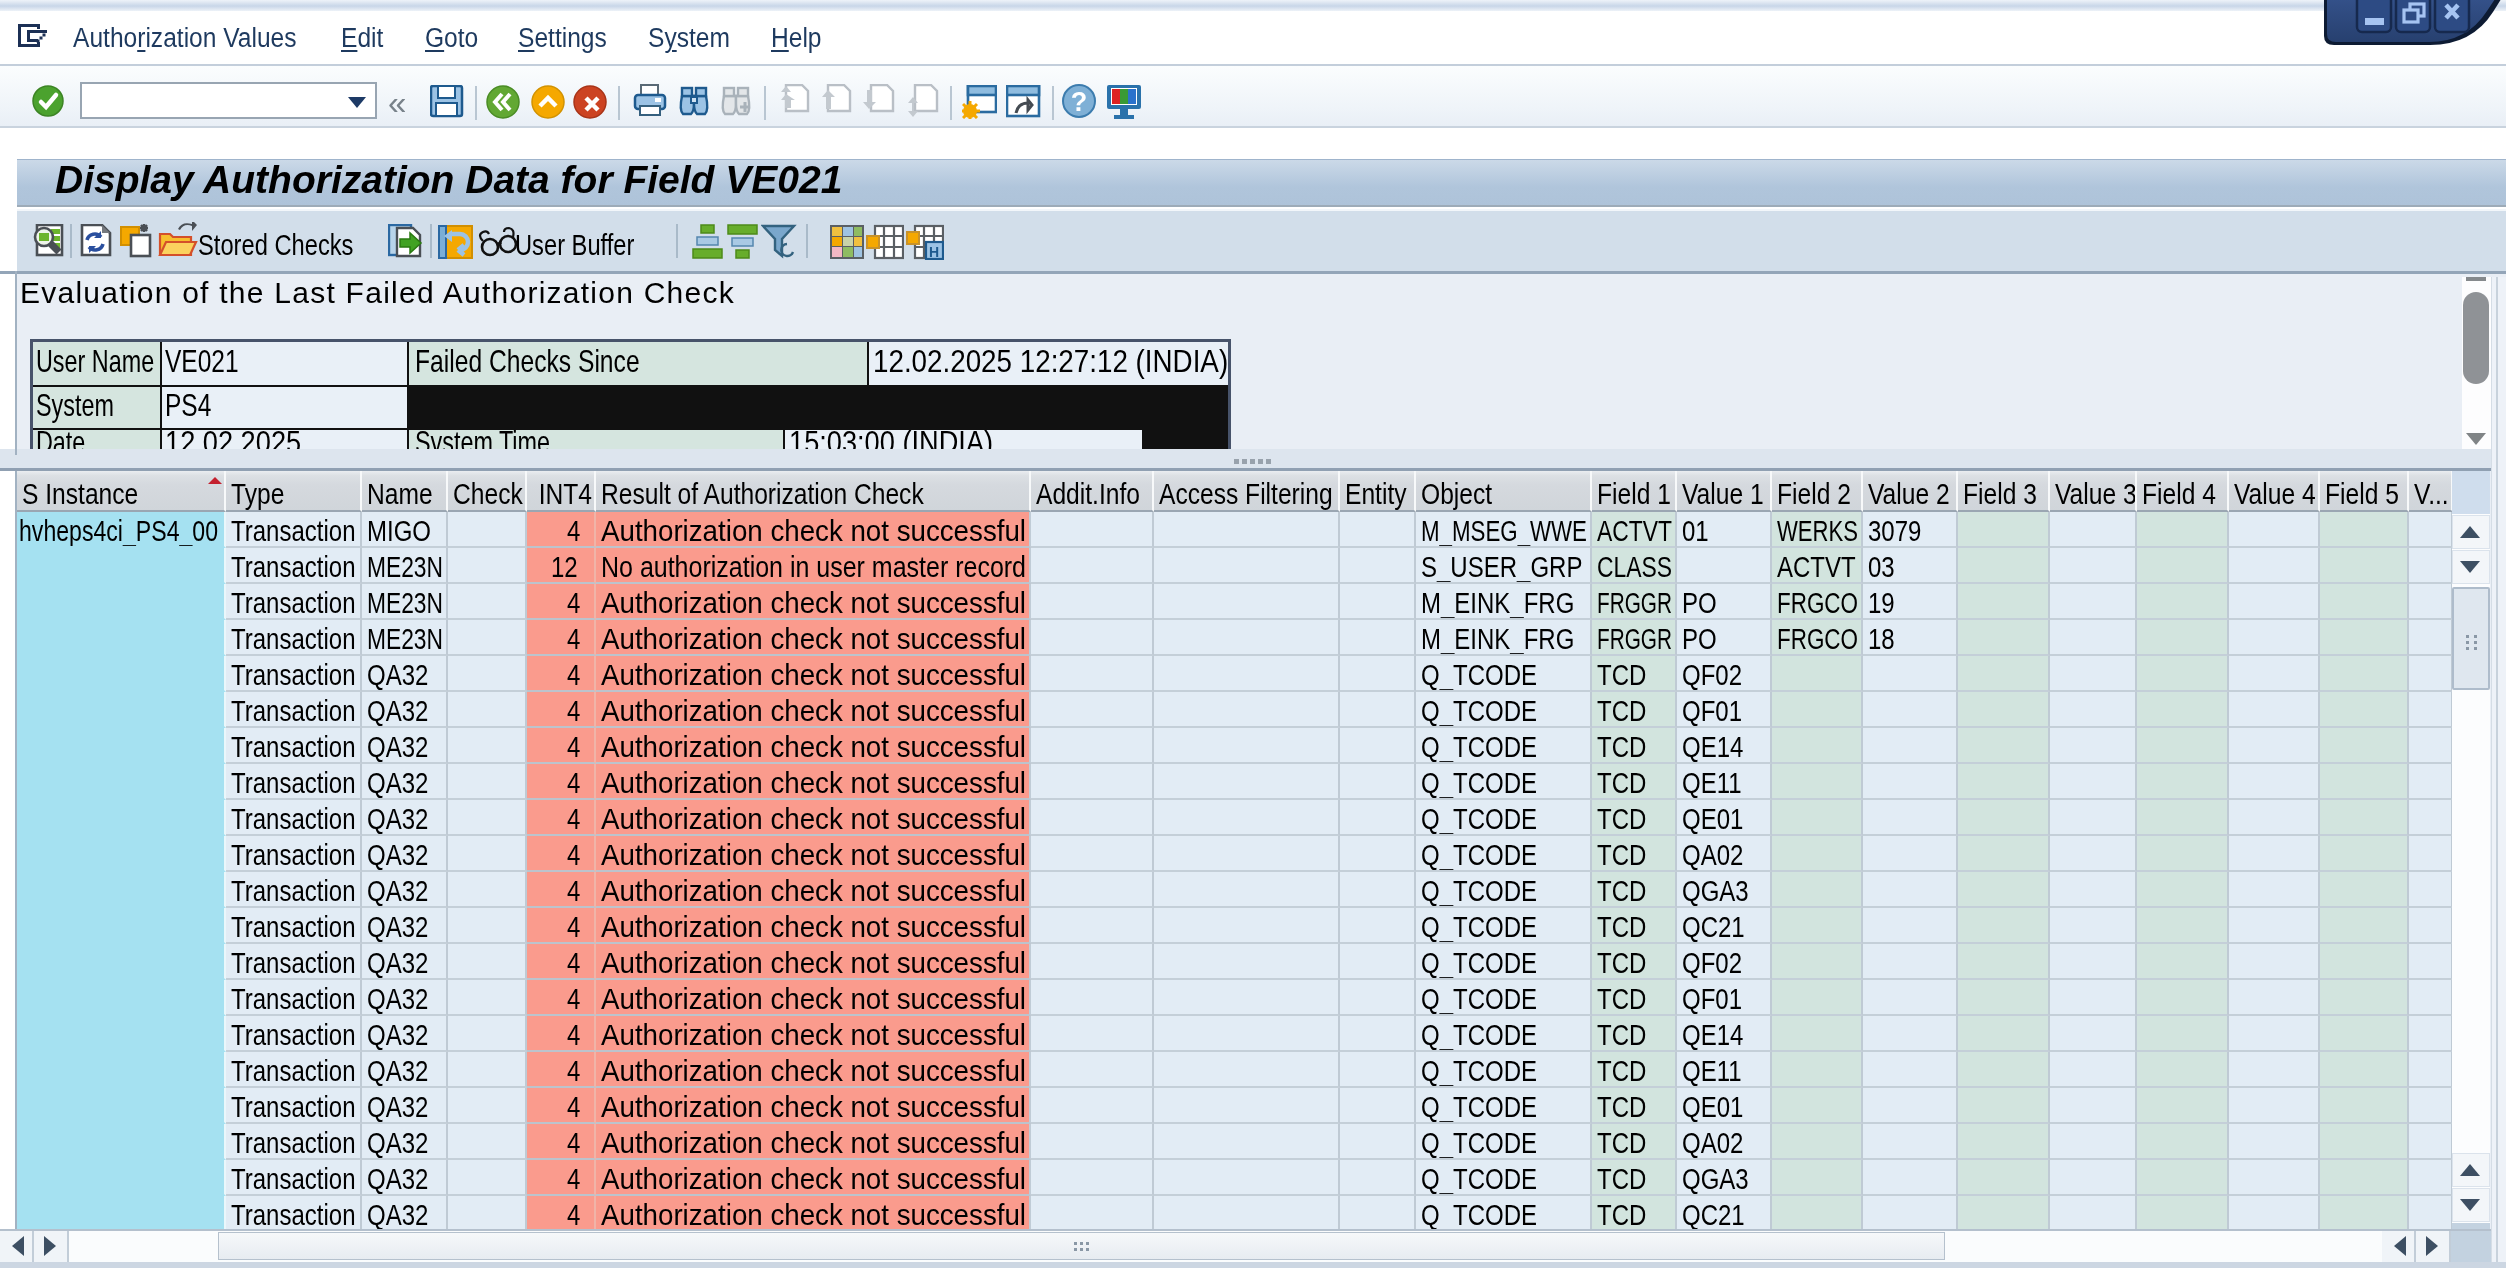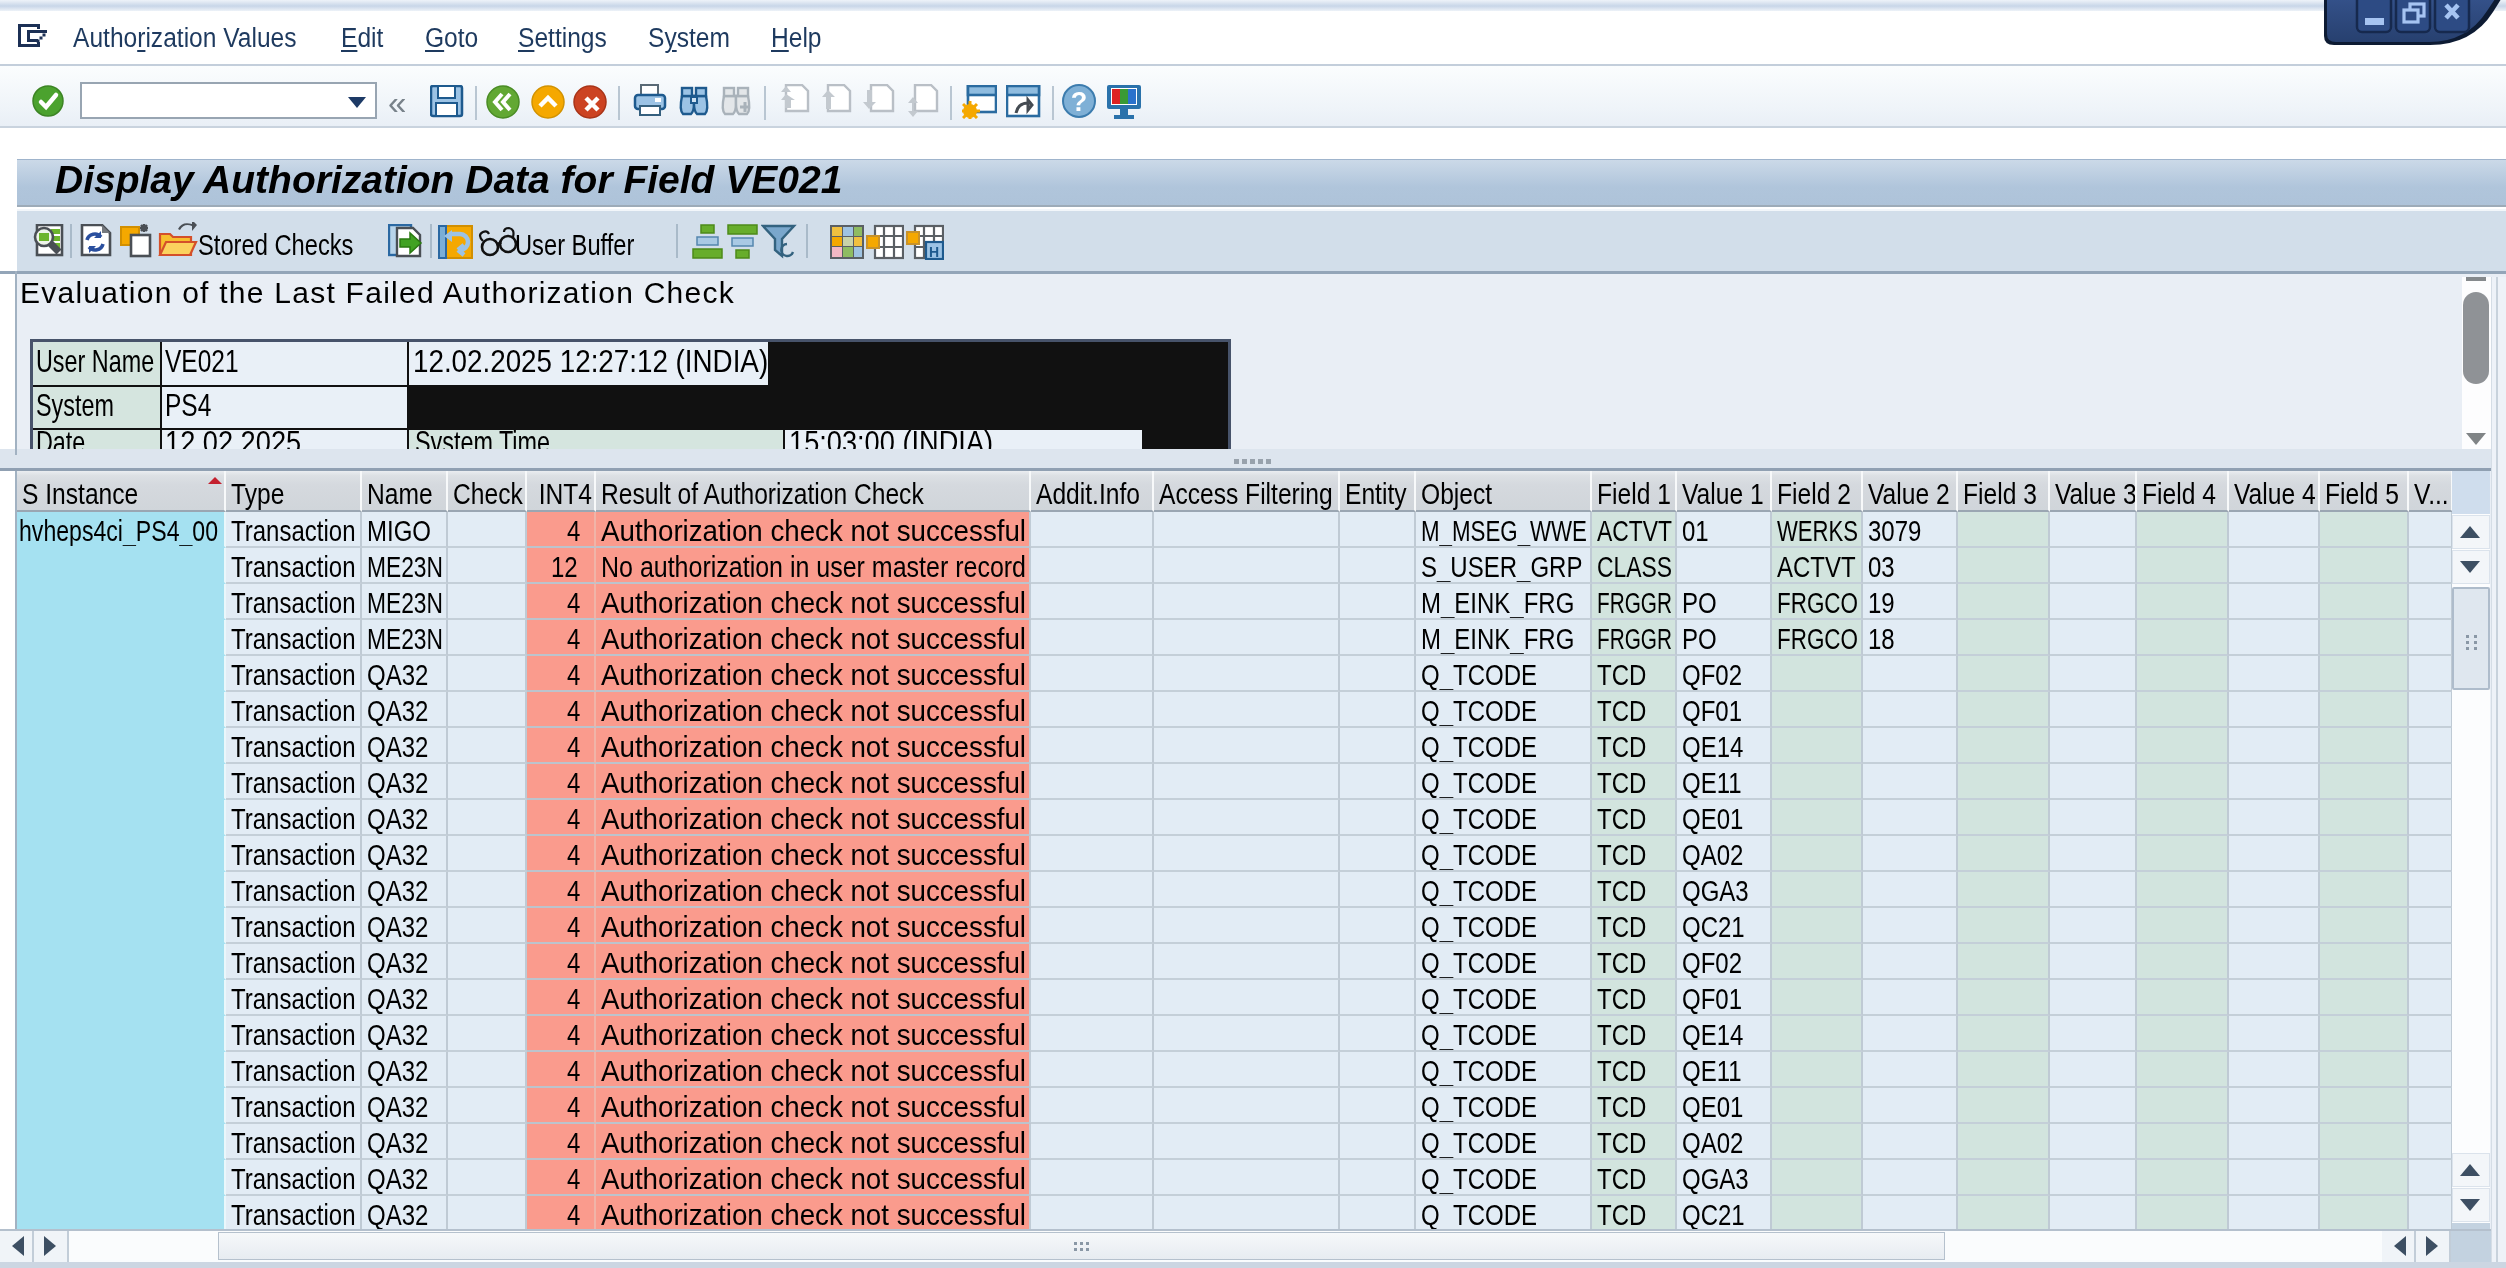--- a/index.html
+++ b/index.html
@@ -343,20 +343,23 @@
   <div class="abs" id="content"></div>
   <div class="abs" id="heading">Evaluation of the Last Failed Authorization Check</div>
 
   <div class="abs" id="infotbl">
     <div class="itrow" style="top:0;height:43px">
       <div class="itc lbl" style="width:129px">
           <span>User Name</span>
         </div>
       <div class="itc val" style="width:247px">
           <span style="transform:scaleX(0.766)">VE021</span>
+        </div>
+      <div class="itc lbl" style="width:460px;padding-left:6px">
+          <span style="transform:scaleX(0.77)">Failed Checks Since</span>
         </div>
       <div class="itc val" style="width:359px;padding-left:4px;border-right:none">
           <span style="transform:scaleX(0.868)">12.02.2025 12:27:12 (INDIA)</span>
         </div>
     </div>
     <div class="itrow" style="top:43px;height:2px;background:#111;width:1195px"></div>
     <div class="itrow" style="top:45px;height:41px">
       <div class="itc lbl" style="width:129px">
           <span>System</span>
         </div>

